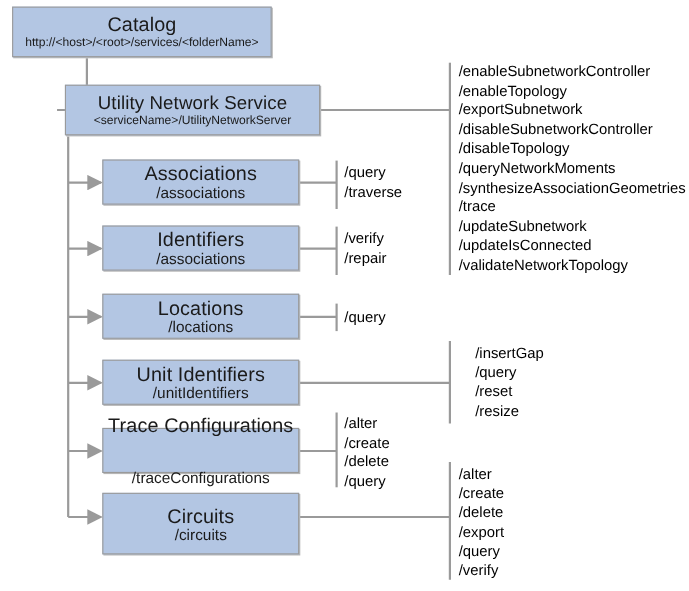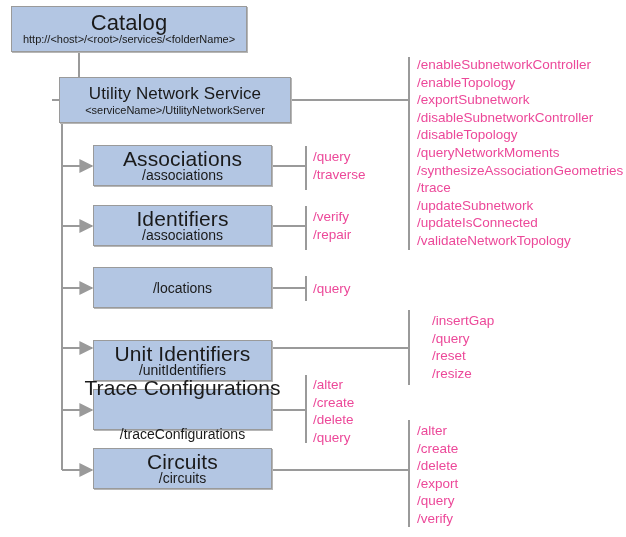--- a/index.html
+++ b/index.html
@@ -32,39 +32,39 @@
     border: 1px solid #9a9a9a;
     box-shadow: 1px 1px 0 0 #b6b6b6;
     display: flex;
     flex-direction: column;
     align-items: center;
     justify-content: center;
     text-align: center;
     color: #1a1a1a;
   }
   .node .title {
-    font-size: 21px;
+    font-size: 18px;
     line-height: 19px;
     letter-spacing: 0.1px;
     white-space: nowrap;
   }
   .node .sub {
     font-size: 14px;
     line-height: 13px;
     margin-top: 1px;
     white-space: nowrap;
   }
-  .node.root .title { font-size: 22px; }
+  .node.root .title { font-size: 18px; }
   .node.root .sub { font-size: 11px; }
   .node.service .title { font-size: 17px; }
   .node.service .sub { font-size: 11px; }
 
   .oplist {
     position: absolute;
-    color: #ec4899;
+    color: #000000;
     font-size: 13.5px;
     line-height: 17.6px;
     white-space: nowrap;
   }
   .oplist .op { display: block; }
 </style>
 </head>
 <body>
 
 <div id="diagram">
@@ -124,34 +124,35 @@
     <div class="title">Associations</div>
     <div class="sub">/associations</div>
   </div>
 
   <div class="node" style="left:93px; top:205px; width:179px; height:41px;">
     <div class="title">Identifiers</div>
     <div class="sub">/associations</div>
   </div>
 
   <div class="node" style="left:93px; top:267px; width:179px; height:41px;">
+    <div class="title">Locations</div>
     <div class="sub">/locations</div>
   </div>
 
-  <div class="node" style="left:93px; top:340px; width:179px; height:41px;">
+  <div class="node" style="left:93px; top:327px; width:179px; height:41px;">
     <div class="title">Unit Identifiers</div>
     <div class="sub">/unitIdentifiers</div>
   </div>
 
   <div class="node" style="left:93px; top:389px; width:179px; height:41px;gap:30px;">
     <div class="title">Trace Configurations</div>
     <div class="sub">/traceConfigurations</div>
   </div>
 
-  <div class="node" style="left:93px; top:448px; width:179px; height:41px;">
+  <div class="node" style="left:93px; top:448px; width:179px; height:56px;">
     <div class="title">Circuits</div>
     <div class="sub">/circuits</div>
   </div>
 
   <div class="oplist" style="left:417px; top:56px;">
       <span class="op">/enableSubnetworkController</span>
       <span class="op">/enableTopology</span>
       <span class="op">/exportSubnetwork</span>
       <span class="op">/disableSubnetworkController</span>
       <span class="op">/disableTopology</span>

